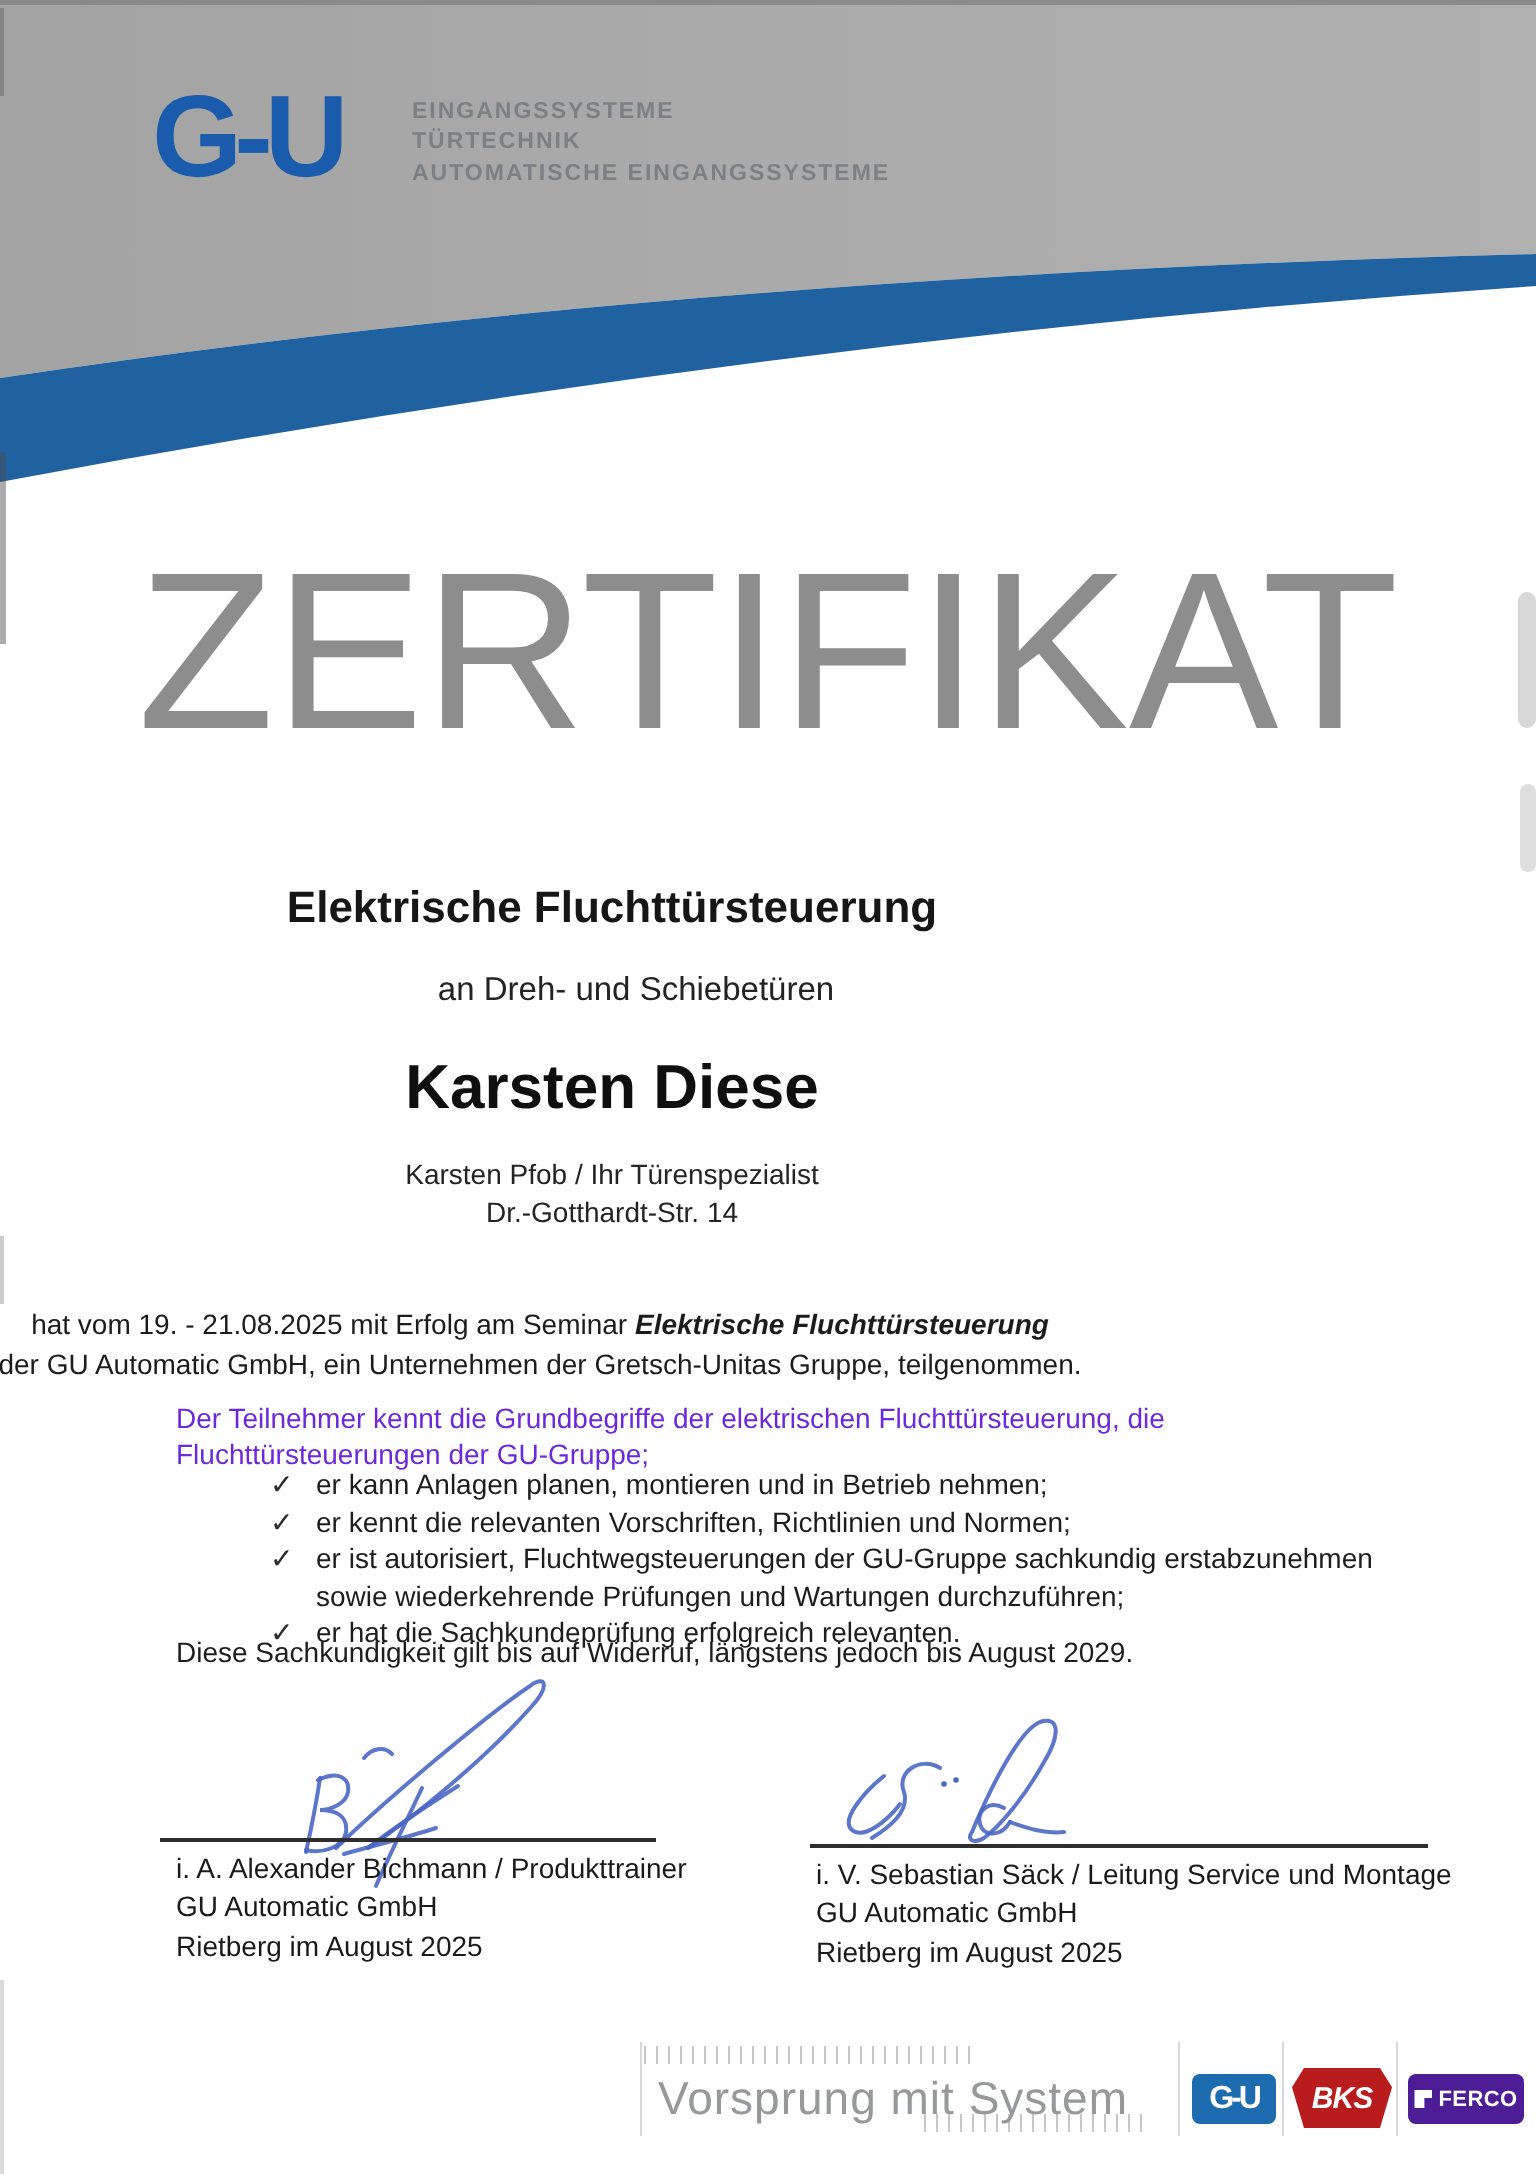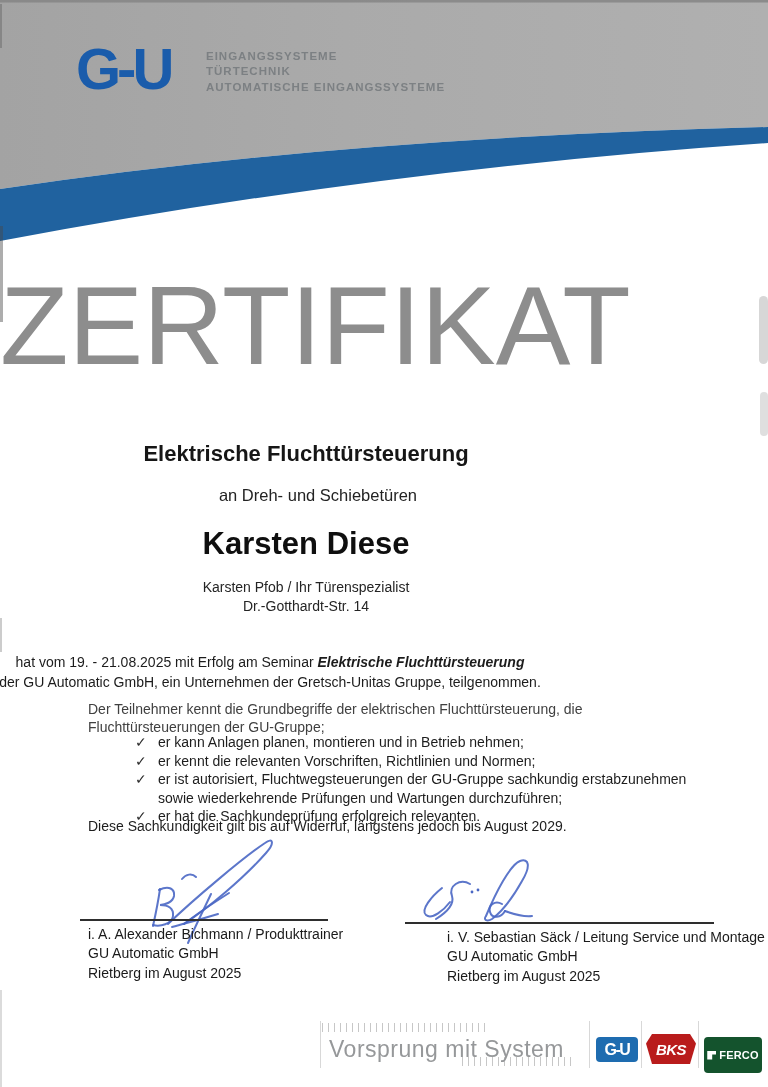--- a/index.html
+++ b/index.html
@@ -13,61 +13,61 @@
   .logo{
     position:absolute;left:76px;top:40px;font-size:58px;font-weight:800;
     color:#1a5cab;letter-spacing:-4px;line-height:1;
   }
   .tagline{
     position:absolute;left:206px;top:49px;font-size:11.5px;font-weight:700;
     letter-spacing:1px;line-height:15.3px;color:rgba(112,117,121,0.78);
   }
   
   .cert-title{
-    position:absolute;top:270px;left:0;width:768px;
+    position:absolute;top:270px;left:0;width:768px;text-align:center;
     font-size:112px;line-height:1;font-weight:400;color:#8d8d8d;white-space:nowrap;
   }
   
   .center{left:0;width:612px;text-align:center;}
   .seminar-h{top:441px;font-size:22px;font-weight:700;color:#161616;}
   .doors-h{top:486px;font-size:16.5px;color:#232323;padding-left:12px;}
   .name-h{top:526px;font-size:31px;font-weight:700;color:#0f0f0f;}
   .address{top:578px;font-size:14px;line-height:18.5px;color:#242424;}
   .attendance{top:653px;font-size:14px;line-height:19.5px;color:#1c1c1c;transform:translateX(-36px);}
   .attendance .em{font-weight:700;font-style:italic;}
   
-  .qual-intro{left:88px;top:700px;width:622px;font-size:14px;line-height:18.3px;color:#404040;}
+  .qual-intro{left:88px;top:700px;width:622px;font-size:14px;line-height:18.3px;color:#6d28d9;}
   .qual-list{left:135px;top:733px;width:560px;list-style:none;margin:0;padding:0;
     font-size:14px;line-height:18.6px;color:#1d1d1d;}
   .qual-list li{position:relative;padding-left:23px;max-width:548px;}
   .qual-list .check{position:absolute;left:0;top:0;color:#2c2c2c;font-size:14px;}
   .validity{left:88px;top:818px;font-size:14px;color:#1d1d1d;}
   
   .sigline{height:2px;background:#2e2e2e;}
   .sigline-left{left:80px;top:919px;width:248px;}
   .sigline-right{left:405px;top:922px;width:309px;}
   .sigblock{font-size:14px;line-height:19.3px;color:#1a1a1a;}
   .sigblock-left{left:88px;top:925px;}
-  .sigblock-right{left:408px;top:928px;margin-left:39px;}
+  .sigblock-right{left:408px;top:928px;}
   .sig-svg{position:absolute;}
   .sig-stroke{fill:none;stroke:#4a67c4;stroke-width:2;stroke-linecap:round;opacity:0.9;}
   
   .ticks{background:repeating-linear-gradient(90deg,#c7c7c7 0 1px,transparent 1px 6px);}
   .ticks-top{left:322px;top:1023px;width:166px;height:9px;}
   .ticks-bottom{left:462px;top:1057px;width:112px;height:9px;}
   .vsep{width:1px;background:#d8d8d8;top:1021px;height:47px;}
   .slogan{left:320px;top:1036px;width:244px;text-align:right;font-size:23px;
     color:#96989a;letter-spacing:0.5px;}
   .badge{display:flex;align-items:center;justify-content:center;color:#fff;}
   .badge-gu{left:596px;top:1037px;width:42px;height:25px;background:#1e6cb0;
     border-radius:4px;font-size:16px;font-weight:800;letter-spacing:-1.5px;}
   .badge-bks{left:646px;top:1034px;width:50px;height:30px;background:#b91c1c;
     clip-path:polygon(12% 0,88% 0,100% 32%,88% 100%,12% 100%,0 32%);
     font-size:15px;font-weight:800;font-style:italic;letter-spacing:-0.5px;}
-  .badge-ferco{left:704px;top:1037px;width:58px;height:36px;background:#14532d;
+  .badge-ferco{left:704px;top:1037px;width:58px;height:25px;background:#4c1d95;
     border-radius:4px;font-size:11px;font-weight:700;letter-spacing:0.2px;gap:3px;}
   .ferco-glyph{width:9px;height:9px;background:#fff;display:inline-block;
     clip-path:polygon(0 0,100% 0,100% 45%,55% 45%,55% 100%,0 100%);}
   
   .art{position:absolute;pointer-events:none;}
 </style>
 </head>
 <body>
 
 <div class="page">

